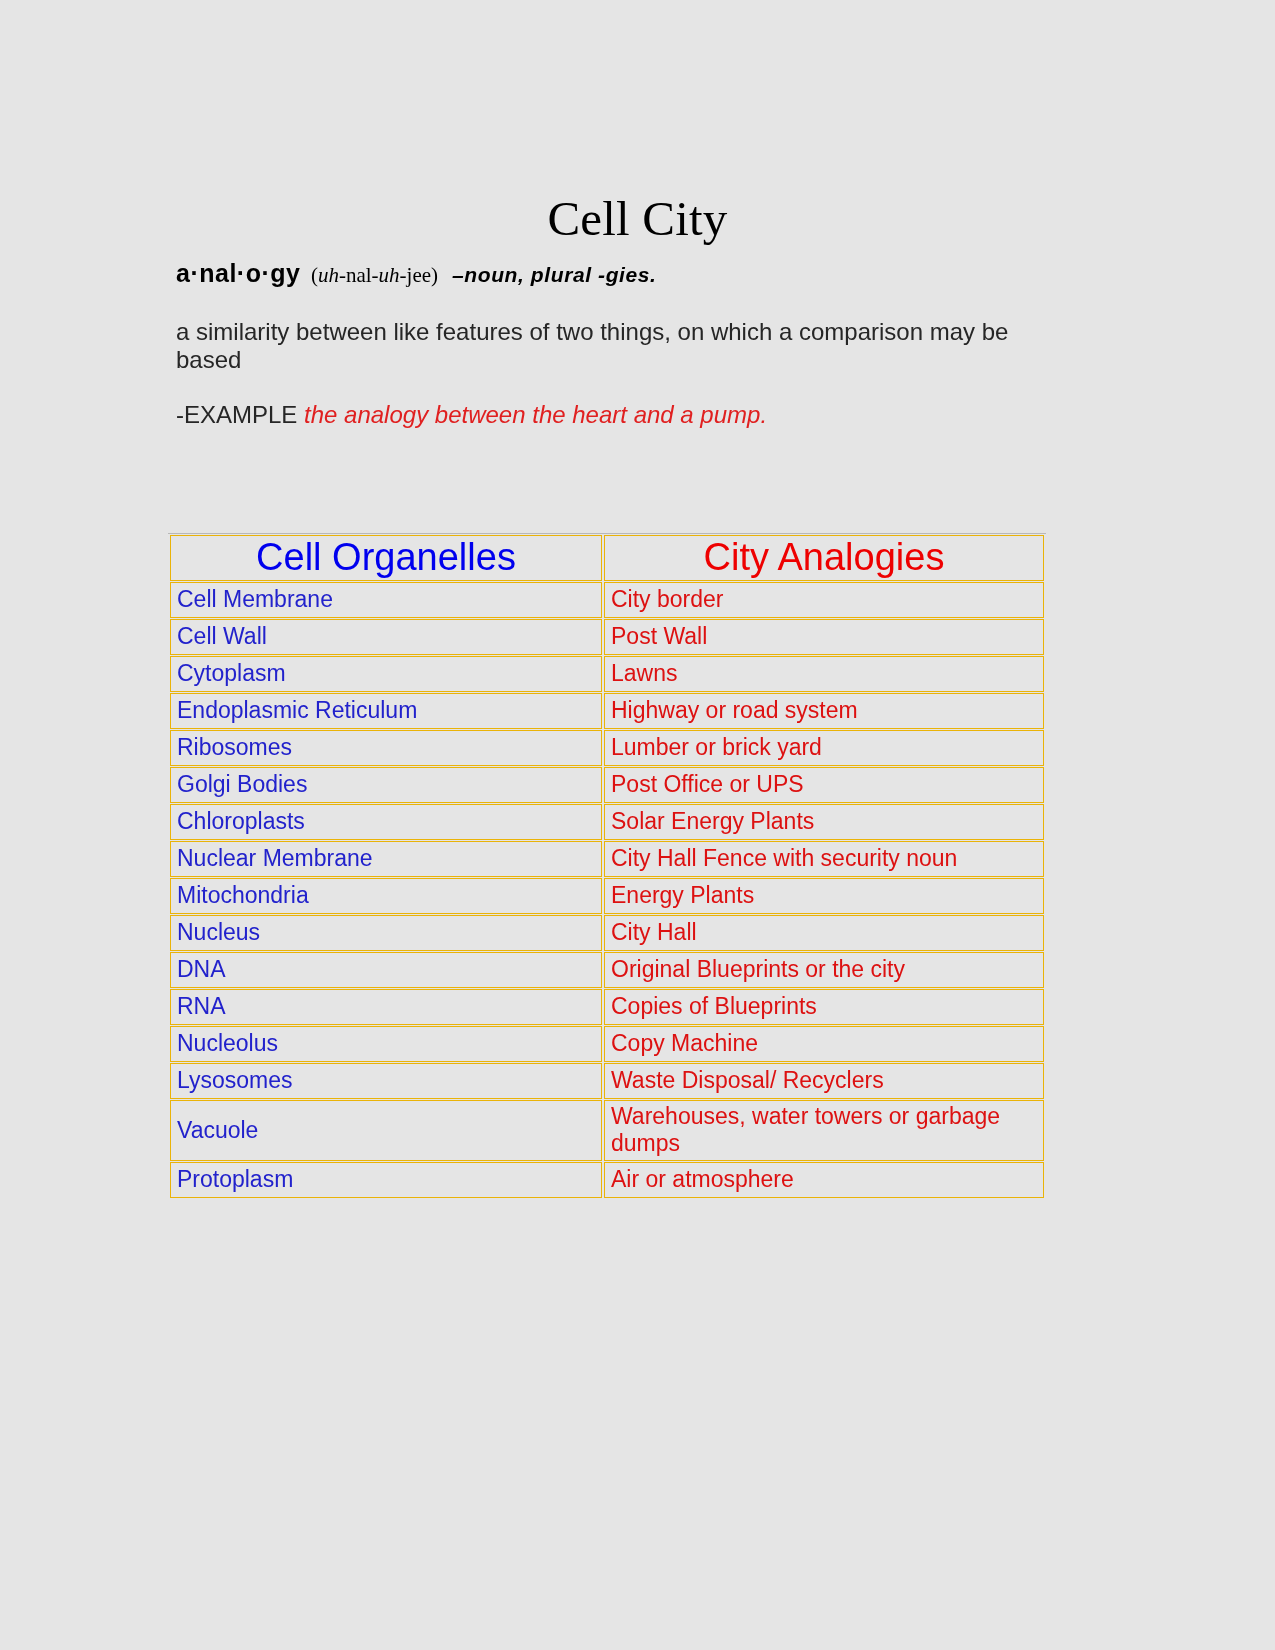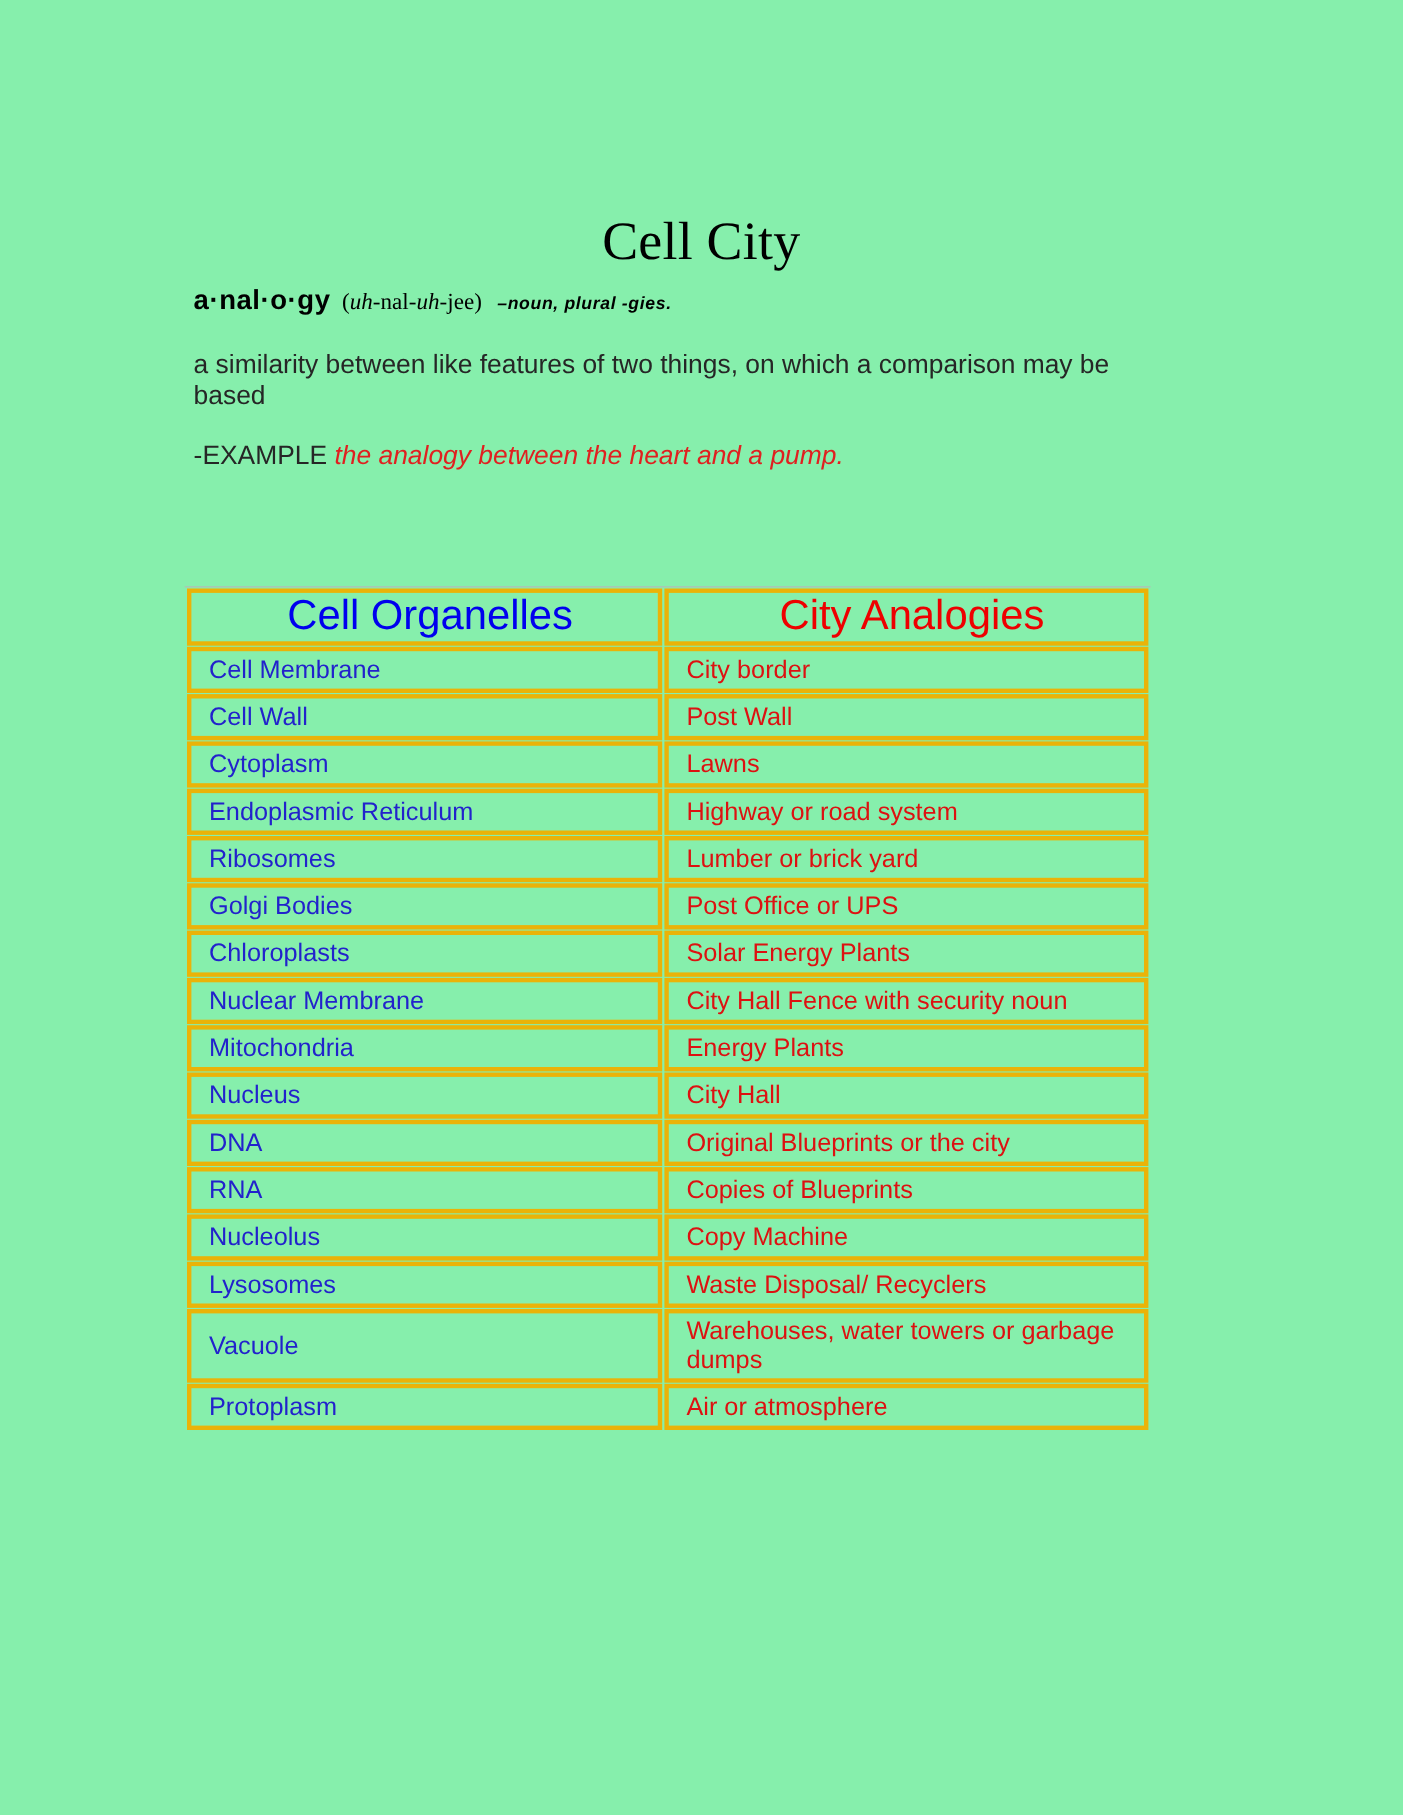--- a/index.html
+++ b/index.html
@@ -14,21 +14,21 @@
     color: #000000;
     position: relative;
     overflow: hidden;
   }
 
   .page {
     position: absolute;
     left: 0; top: 0;
     width: 1275px;
     height: 1650px;
-    background: #86efac;
+    background: #e5e5e5;
   }
 
   
   .doc-title {
     position: absolute;
     left: 0;
     top: 160px;
     width: 1275px;
     text-align: center;
     font-family: "Liberation Serif", "DejaVu Serif", serif;
@@ -65,21 +65,21 @@
     font-weight: normal;
     letter-spacing: 0px;
   }
   .pron .it {
     font-style: italic;
   }
   .pos {
     font-family: "Liberation Sans", sans-serif;
     font-style: italic;
     font-weight: bold;
-    font-size: 16px;
+    font-size: 21px;
     letter-spacing: 0.6px;
   }
 
   .def-text {
     position: absolute;
     left: 176px;
     top: 318px;
     width: 845px;
     font-size: 24px;
     line-height: 1.18;
@@ -114,22 +114,22 @@
   table.analogy {
     border-collapse: separate;
     border-spacing: 2px 1px;
     width: 876px;
     table-layout: fixed;
     border-top: 1px solid #b8b8b8;
     margin: 0;
     padding: 0;
   }
   table.analogy td {
-    border: 4px solid #eab308;
-    padding: 2px 6px 2px 16px;
+    border: 1px solid #eab308;
+    padding: 2px 6px 2px 6px;
     vertical-align: middle;
     font-size: 23px;
     line-height: 1.2;
     height: 30px;
   }
   col.c1 { width: 432px; }
   col.c2 { width: 440px; }
 
   td.hdr {
     text-align: center;

